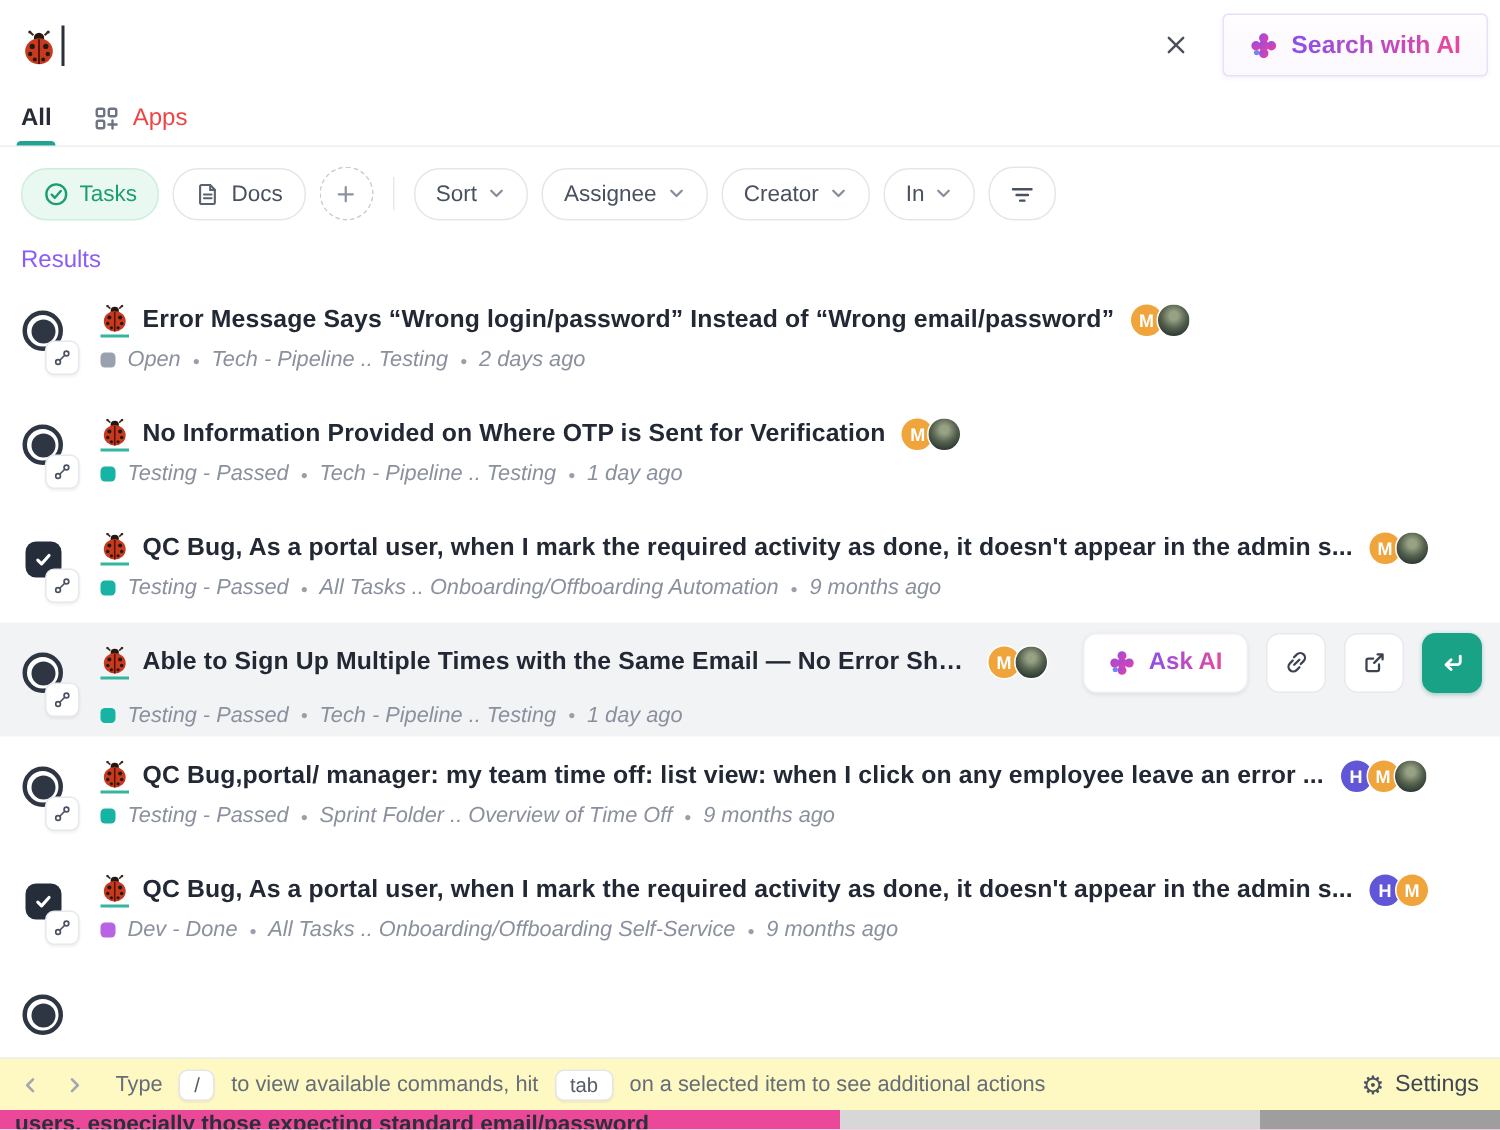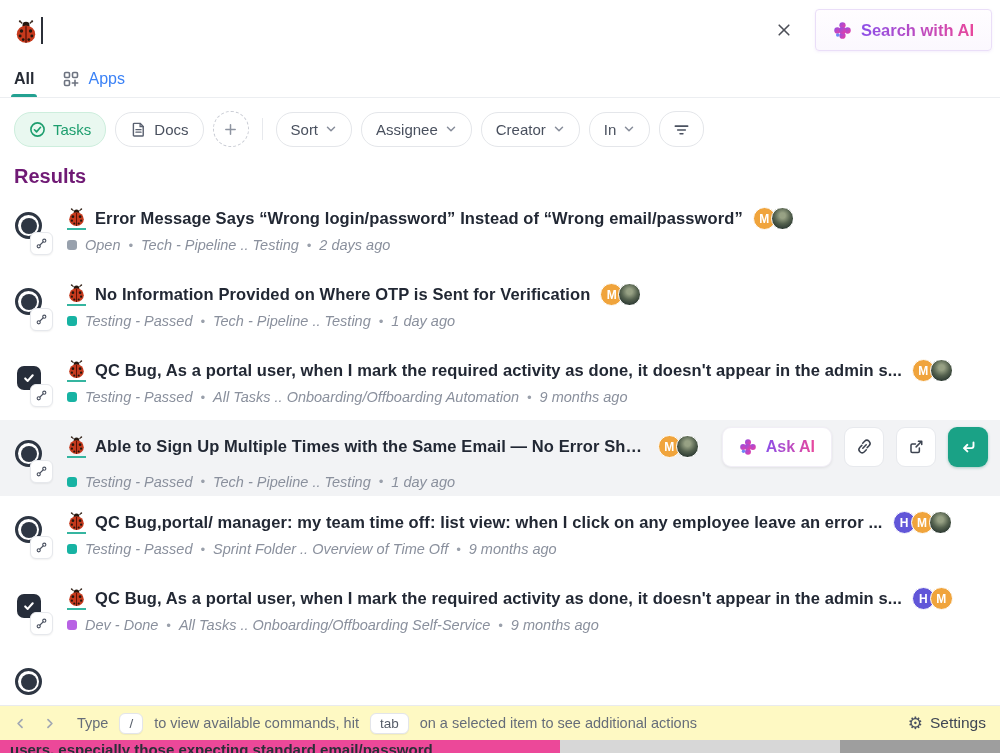--- a/index.html
+++ b/index.html
@@ -16,37 +16,37 @@
   .close-btn{width:30px;height:30px;display:flex;align-items:center;justify-content:center;cursor:pointer;margin-right:16px;border-radius:6px;}
   .ai-btn{height:42px;padding:0 17px;border:1px solid #eadef8;border-radius:4px;
     background:linear-gradient(180deg,#fffdff,#fbf8fe);display:flex;align-items:center;gap:9px;
     box-shadow:0 1px 3px rgba(150,90,220,.10);cursor:pointer;}
   .grad-text{font-weight:600;background:linear-gradient(90deg,#8d4fe8,#e8489c);
     -webkit-background-clip:text;background-clip:text;-webkit-text-fill-color:transparent;color:transparent;}
   .ai-btn .grad-text{font-size:16.5px;}
 
   
   .tabs{display:flex;gap:28px;padding:0 14px;border-bottom:1px solid #eceef1;height:37px;align-items:center;}
-  .tab{position:relative;display:flex;align-items:center;gap:8px;font-size:16px;color:#3b82f6;height:100%;cursor:pointer;}
+  .tab{position:relative;display:flex;align-items:center;gap:8px;font-size:16px;color:#ef4444;height:100%;cursor:pointer;}
   .tab.active{color:#262b35;font-weight:600;}
   .tab.active::after{content:"";position:absolute;left:-3px;right:-3px;bottom:0;height:3px;background:#23a191;border-radius:3px 3px 0 0;}
 
   
   .chips{display:flex;align-items:center;gap:9px;padding:13px 14px 9px;}
   .chip{height:33px;padding:0 14px;border:1px solid #e4e6ea;border-radius:17px;display:inline-flex;
     align-items:center;gap:7px;font-size:15px;color:#49505e;background:#fff;cursor:pointer;white-space:nowrap;}
   .chip.tasks{background:#e9f8f0;border-color:#cdeedd;color:#1d9e6e;font-weight:500;}
   .add-chip{width:34px;height:34px;border:1.5px dashed #c9ccd4;border-radius:50%;color:#8d93a0;
     display:flex;align-items:center;justify-content:center;background:#fff;cursor:pointer;}
   .chips-divider{width:1px;height:22px;background:#e7e9ed;margin:0 4px;}
   .filter-btn{width:43px;height:34px;border:1px solid #e4e6ea;border-radius:17px;background:#fff;
     display:flex;align-items:center;justify-content:center;cursor:pointer;}
 
   
-  .results-label{padding:9px 14px 4px;color:#701a75;font-size:20px;font-weight:bold;}
+  .results-label{padding:9px 14px 4px;color:#8b5cf6;font-size:16px;}
   .row{display:flex;align-items:center;gap:14px;padding:0 12px 0 13px;height:76px;position:relative;cursor:pointer;}
   .row.selected{background:#f2f3f5;}
   .status-wrap{width:40px;height:48px;position:relative;flex:none;}
   .open-icon{position:absolute;left:2px;top:6px;width:27px;height:27px;border:3.5px solid #2e3643;border-radius:50%;background:#fff;box-sizing:border-box;}
   .open-icon::after{content:"";position:absolute;inset:2.5px;background:#2e3643;border-radius:50%;}
   .done-icon{position:absolute;left:4px;top:8px;width:24px;height:24px;background:#262d3a;border-radius:7px;
     display:flex;align-items:center;justify-content:center;}
   .subtask-badge{position:absolute;left:17px;top:26px;width:21px;height:21px;background:#fff;border:1px solid #e6e8ec;
     border-radius:6px;display:flex;align-items:center;justify-content:center;box-shadow:0 1px 2px rgba(0,0,0,.06);}
   .row-main{flex:1;min-width:0;}

